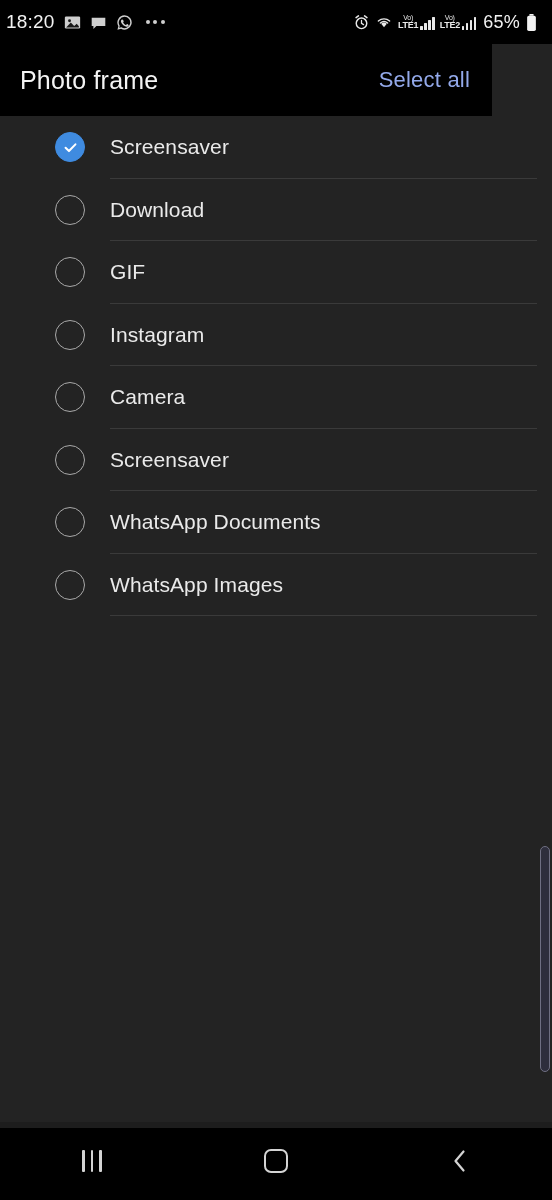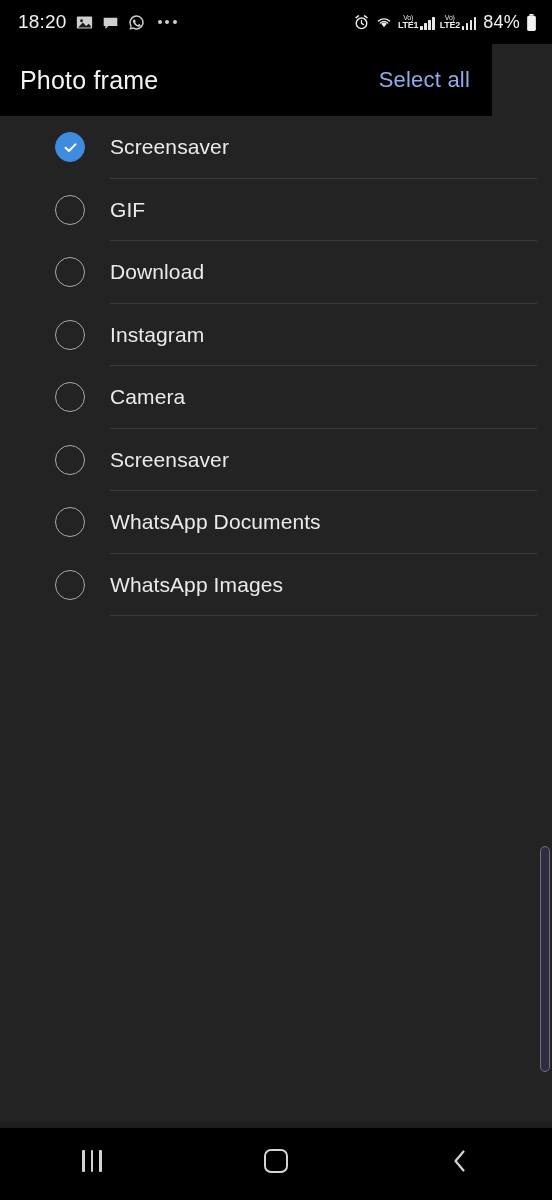--- a/index.html
+++ b/index.html
@@ -8,21 +8,21 @@
     background:#000;
     font-family:"Liberation Sans", sans-serif;
     overflow:hidden;
   }
   .phone { position:relative; width:552px; height:1200px; background:#232323; }
 
   
   .statusbar {
     position:absolute; top:0; left:0; width:552px; height:44px;
     background:#000; display:flex; align-items:center;
-    padding:0 14px 0 18px;
+    padding:0 14px 0 6px;
   }
   .sb-left { display:flex; align-items:center; gap:9px; }
   .sb-time { color:#f2f2f2; font-size:19px; letter-spacing:.2px; }
   .sb-right { margin-left:auto; display:flex; align-items:center; gap:5px; }
   .ico { display:inline-flex; align-items:center; justify-content:center; }
   .dots { display:flex; gap:3.5px; align-items:center; margin-left:4px; }
   .dots i { width:4px; height:4px; border-radius:50%; background:#cfcfcf; display:block; }
 
   .volte { display:flex; align-items:flex-end; gap:2px; }
   .volte-txt { display:flex; flex-direction:column; align-items:center; line-height:1; }
@@ -162,21 +162,21 @@
           <span class="lte">LTE2</span>
         </span>
         <span class="bars">
             <b></b>
             <b></b>
             <b></b>
             <b></b>
           </span>
       </span>
 
-      <span class="batt-txt">84%</span>
+      <span class="batt-txt">65%</span>
       <span class="ico">
         <svg width="13" height="19" viewBox="0 0 12 20">
           <rect x="3.6" y="1" width="4.8" height="2" rx="1" fill="#f2f2f2"></rect>
           <rect x="1.4" y="3" width="9.2" height="16" rx="1.8" fill="#f2f2f2"></rect>
         </svg>
       </span>
     </div>
   </div>
 
   <div class="header">
@@ -197,31 +197,31 @@
       <span class="row-label">Screensaver</span>
       <span class="divider"></span>
     </div>
 
     <div class="row">
       <span class="cbwrap">
         <span class="cb">
           
         </span>
       </span>
+      <span class="row-label">Download</span>
+      <span class="divider"></span>
+    </div>
+
+    <div class="row">
+      <span class="cbwrap">
+        <span class="cb">
+          
+        </span>
+      </span>
       <span class="row-label">GIF</span>
-      <span class="divider"></span>
-    </div>
-
-    <div class="row">
-      <span class="cbwrap">
-        <span class="cb">
-          
-        </span>
-      </span>
-      <span class="row-label">Download</span>
       <span class="divider"></span>
     </div>
 
     <div class="row">
       <span class="cbwrap">
         <span class="cb">
           
         </span>
       </span>
       <span class="row-label">Instagram</span>

